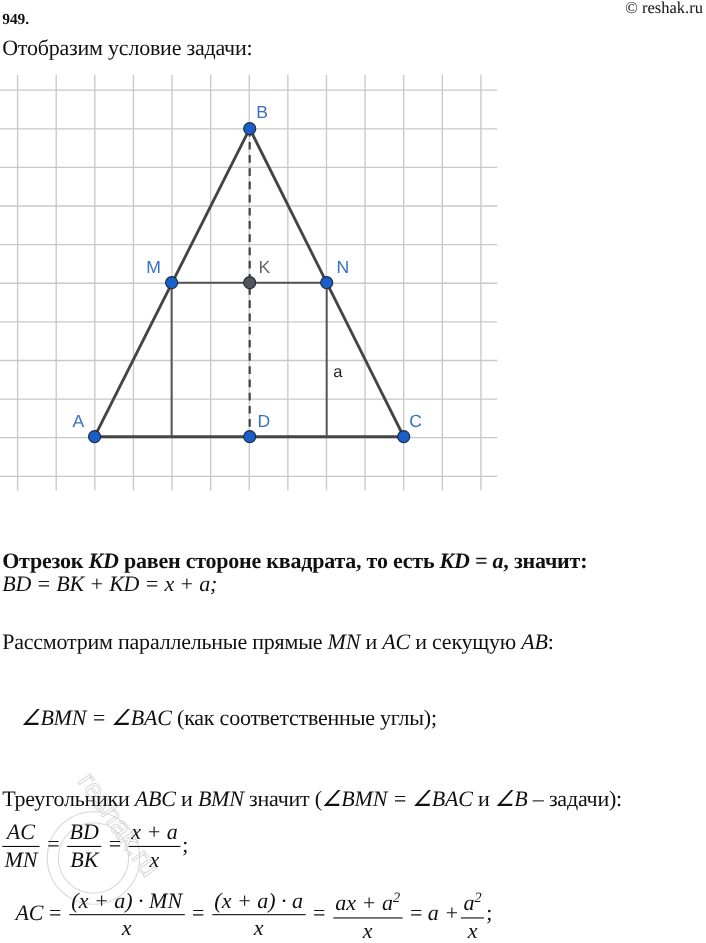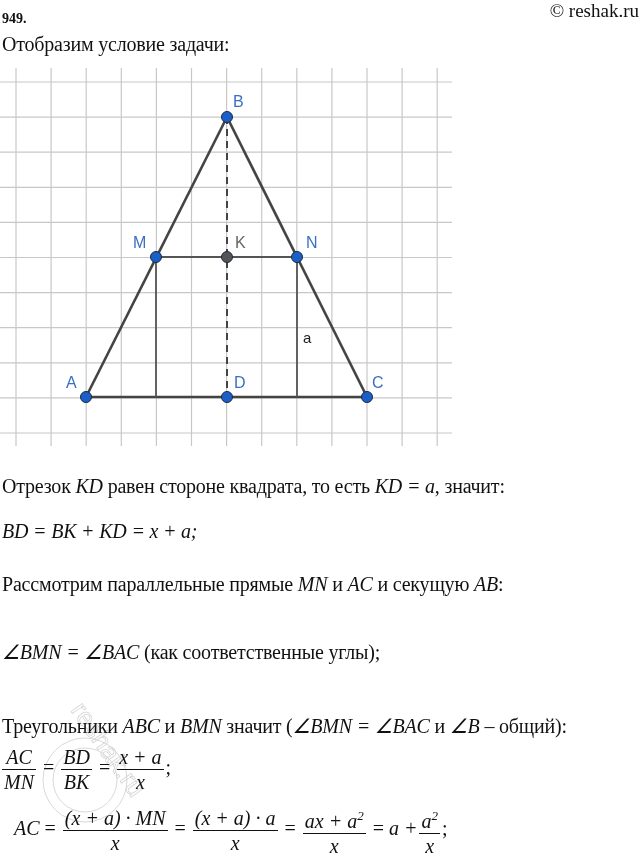--- a/index.html
+++ b/index.html
@@ -3,21 +3,21 @@
 <meta charset="utf-8">
 <style>
   html, body { margin: 0; padding: 0; }
   body {
     width: 642px; height: 857px; position: relative; overflow: hidden;
     background: #ffffff; color: #111;
     font-family: "DejaVu Serif", "Liberation Serif", serif;
   }
   .abs { position: absolute; white-space: nowrap; }
   .problem-number { left: 2px; top: 11px; font-size: 14px; font-weight: bold; font-family: "Liberation Serif", serif; }
-  .copyright { right: 3px; top: 0px; font-size: 19px; font-family: "Liberation Serif", serif; }
+  .copyright { right: 3px; top: 0px; font-size: 15px; font-family: "Liberation Serif", serif; }
   .text-line { font-family: "Liberation Serif", serif; font-size: 20px; letter-spacing: -0.2px; }
   .m { font-style: italic; font-family: "Liberation Serif", serif; }
   .figure { left: 0; top: 66px; }
   .frac { display: inline-block; vertical-align: middle; text-align: center; margin: 0 2px; }
   .frac .num { display: block; border-bottom: 1.3px solid #111; padding: 0 2px; line-height: 24px; }
   .frac .den { display: block; padding: 0 2px; line-height: 24px; }
   .formula { font-family: "Liberation Serif", serif; font-size: 20px; }
   .op { font-style: normal; margin: 0 5px; }
   sup { font-size: 13px; }
   .watermark { left: 30px; top: 700px; opacity: 0.25; pointer-events: none; }
@@ -83,34 +83,34 @@
       <circle cx="156" cy="257" r="5.5" fill="#1a5fc8" stroke="#1a2a40" stroke-width="1"></circle>
       <text x="133" y="248" font-family="Liberation Sans, sans-serif" font-size="16" fill="#3a6fc4">M</text>
       <circle cx="227" cy="257" r="5.5" fill="#555555" stroke="#1a2a40" stroke-width="1"></circle>
       <text x="235" y="248" font-family="Liberation Sans, sans-serif" font-size="16" fill="#666">K</text>
       <circle cx="297" cy="257" r="5.5" fill="#1a5fc8" stroke="#1a2a40" stroke-width="1"></circle>
       <text x="306" y="248" font-family="Liberation Sans, sans-serif" font-size="16" fill="#3a6fc4">N</text>
     </g>
   <text id="side-a" font-family="Liberation Sans, sans-serif" font-size="15" fill="#222" x="303" y="343">a</text>
 </svg>
 
-<div class="abs text-line" style="left:2px; top:475px;">
+<div class="abs text-line" style="left:2px; top:499px;font-weight:bold;">
   <span>Отрезок </span><span class="m">KD</span><span> равен стороне квадрата, то есть </span><span class="m">KD = a</span><span>, значит:</span>
 </div>
 <div class="abs text-line m" style="left:2px; top:520px;">BD = BK + KD = x + a;</div>
 
 <div class="abs text-line" style="left:2px; top:573px;">
   <span>Рассмотрим параллельные прямые </span><span class="m">MN</span><span> и </span><span class="m">AC</span><span> и секущую </span><span class="m">AB</span><span>:</span>
 </div>
-<div class="abs text-line" style="left:2px; top:640px;">
+<div class="abs text-line" style="left:19px; top:640px;">
   <span class="m">∠BMN = ∠BAC</span><span> (как соответственные углы);</span>
 </div>
 
 <div class="abs text-line" style="left:2px; top:714px;">
-  <span>Треугольники </span><span class="m">ABC</span><span> и </span><span class="m">BMN</span><span> значит (</span><span class="m">∠BMN = ∠BAC</span><span> и </span><span class="m">∠B</span><span> – общий):</span>
+  <span>Треугольники </span><span class="m">ABC</span><span> и </span><span class="m">BMN</span><span> значит (</span><span class="m">∠BMN = ∠BAC</span><span> и </span><span class="m">∠B</span><span> – задачи):</span>
 </div>
 
 <div class="abs formula" style="left:0px; top:745px;">
   <span class="frac m"><span class="num">AC</span><span class="den">MN</span></span><span class="op">=</span><span class="frac m"><span class="num">BD</span><span class="den">BK</span></span><span class="op">=</span><span class="frac m"><span class="num">x + a</span><span class="den">x</span></span><span>;</span>
 </div>
 
 <div class="abs formula" style="left:14px; top:804px;">
   <span class="m">AC</span><span class="op">=</span><span class="frac m"><span class="num">(x + a) · MN</span><span class="den">x</span></span><span class="op">=</span><span class="frac m"><span class="num">(x + a) · a</span><span class="den">x</span></span><span class="op">=</span><span class="frac m"><span class="num"><span>ax + a</span><sup>2</sup></span><span class="den">x</span></span><span class="op">=</span><span class="m">a +</span><span class="frac m"><span class="num"><span>a</span><sup>2</sup></span><span class="den">x</span></span><span>;</span>
 </div>
 

